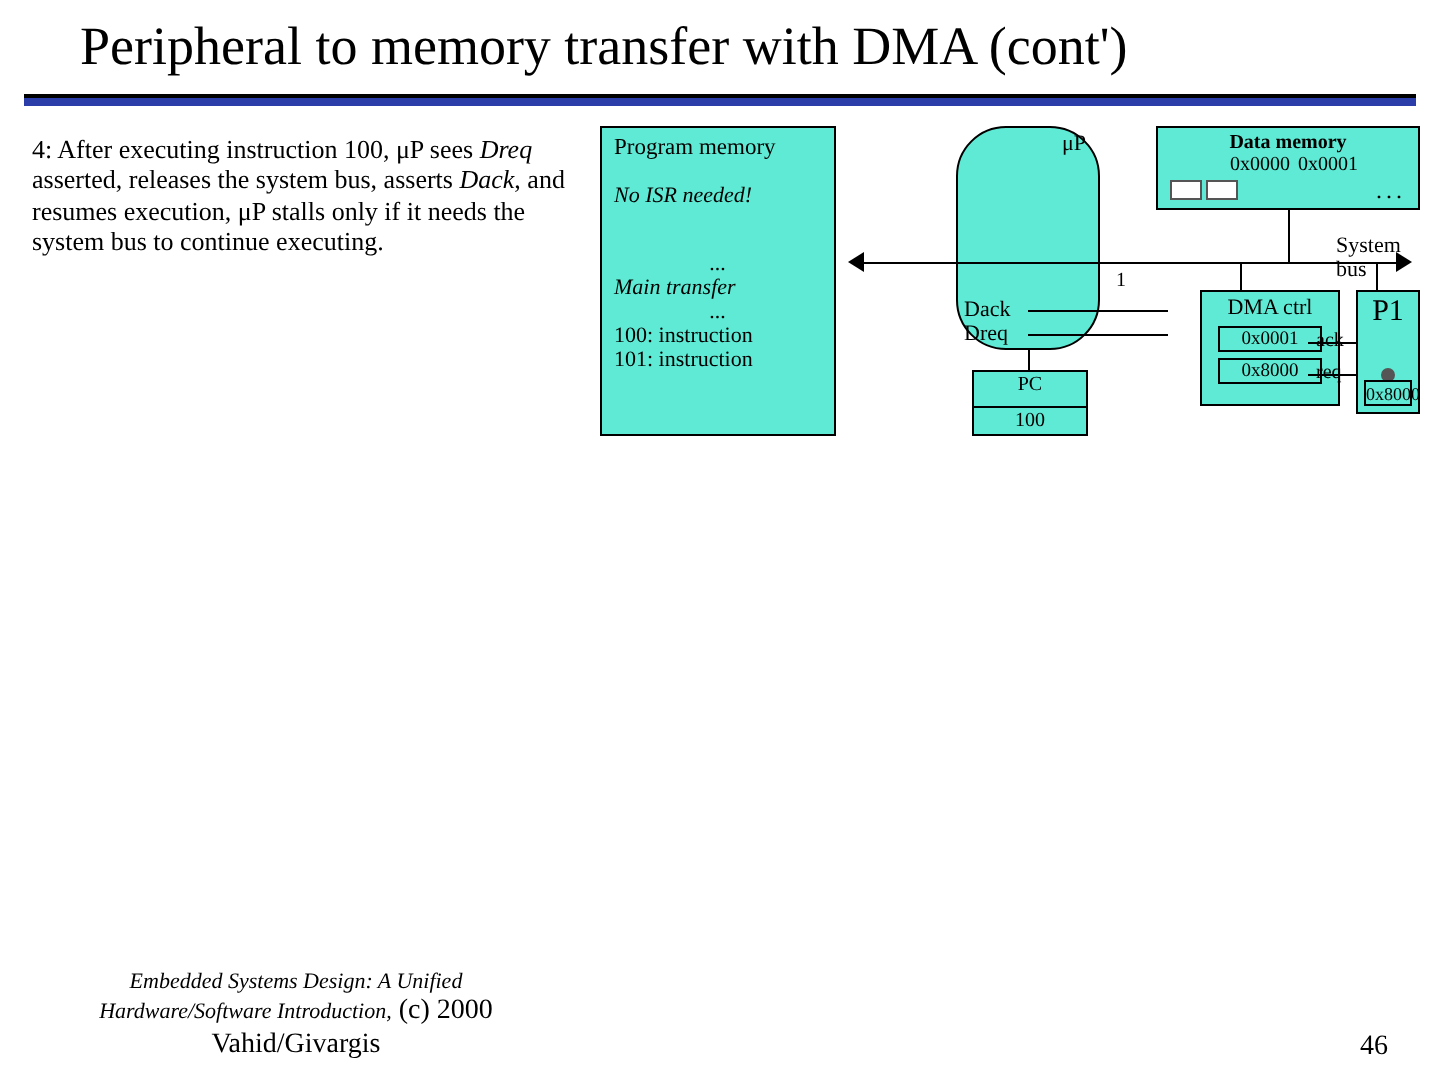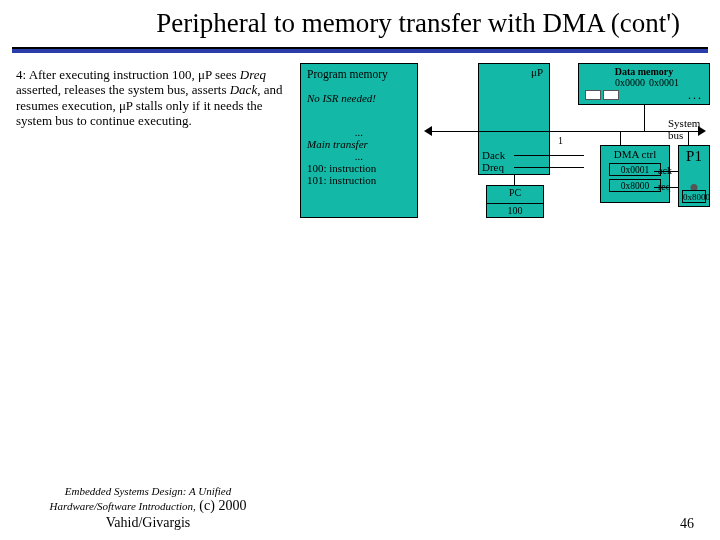--- a/index.html
+++ b/index.html
@@ -6,21 +6,21 @@
   body {
     width: 720px;
     height: 540px;
     background: #fff;
     font-family: "Times New Roman", serif;
     position: relative;
     overflow: hidden;
   }
   .title-area {
     padding: 8px 40px 4px 40px;
-    text-align: right;
+    text-align: left;
     font-family: Liberation Serif, serif;
   }
   .title-area h1 {
     font-size: 27px;
     font-weight: normal;
     line-height: 1.15;
   }
   .title-underline {
     margin: 4px 12px 0 12px;
     height: 6px;
@@ -43,35 +43,35 @@
   .diagram {
     position: absolute;
     left: 300px;
     top: 10px;
     width: 410px;
     height: 240px;
   }
   .box {
     position: absolute;
     border: 1px solid #000;
-    background: #14b8a6;
+    background: #5eead4;
     font-size: 11px;
   }
   
   .pm {
     left: 0; top: 0; width: 118px; height: 155px;
     padding: 4px 6px;
   }
   .pm .hdr { font-size: 11.5px; }
   .pm .noisr { font-style: italic; margin-top: 12px; font-size: 11px; }
   .pm .mainprog { margin-top: 22px; font-style: italic; font-size: 11px; }
   .pm .inst { font-size: 11px; }
   
   .up {
-    left: 178px; top: 0; width: 72px; height: 112px;
+    left: 178px; top: 0; width: 72px; height: 112px; border-radius: 25px;
   }
   .up .lbl { position: absolute; top: 2px; right: 6px; font-size: 11px; }
   .dacklbl { position: absolute; left: 182px; top: 86px; font-size: 11px; }
   .dreqlbl { position: absolute; left: 182px; top: 98px; font-size: 11px; }
   .pc {
     left: 186px; top: 122px; width: 58px; height: 33px;
     text-align: center; line-height: 14px; font-size: 10px;
   }
   .pcv {
     left: 186px; top: 140px; width: 58px; height: 15px;

